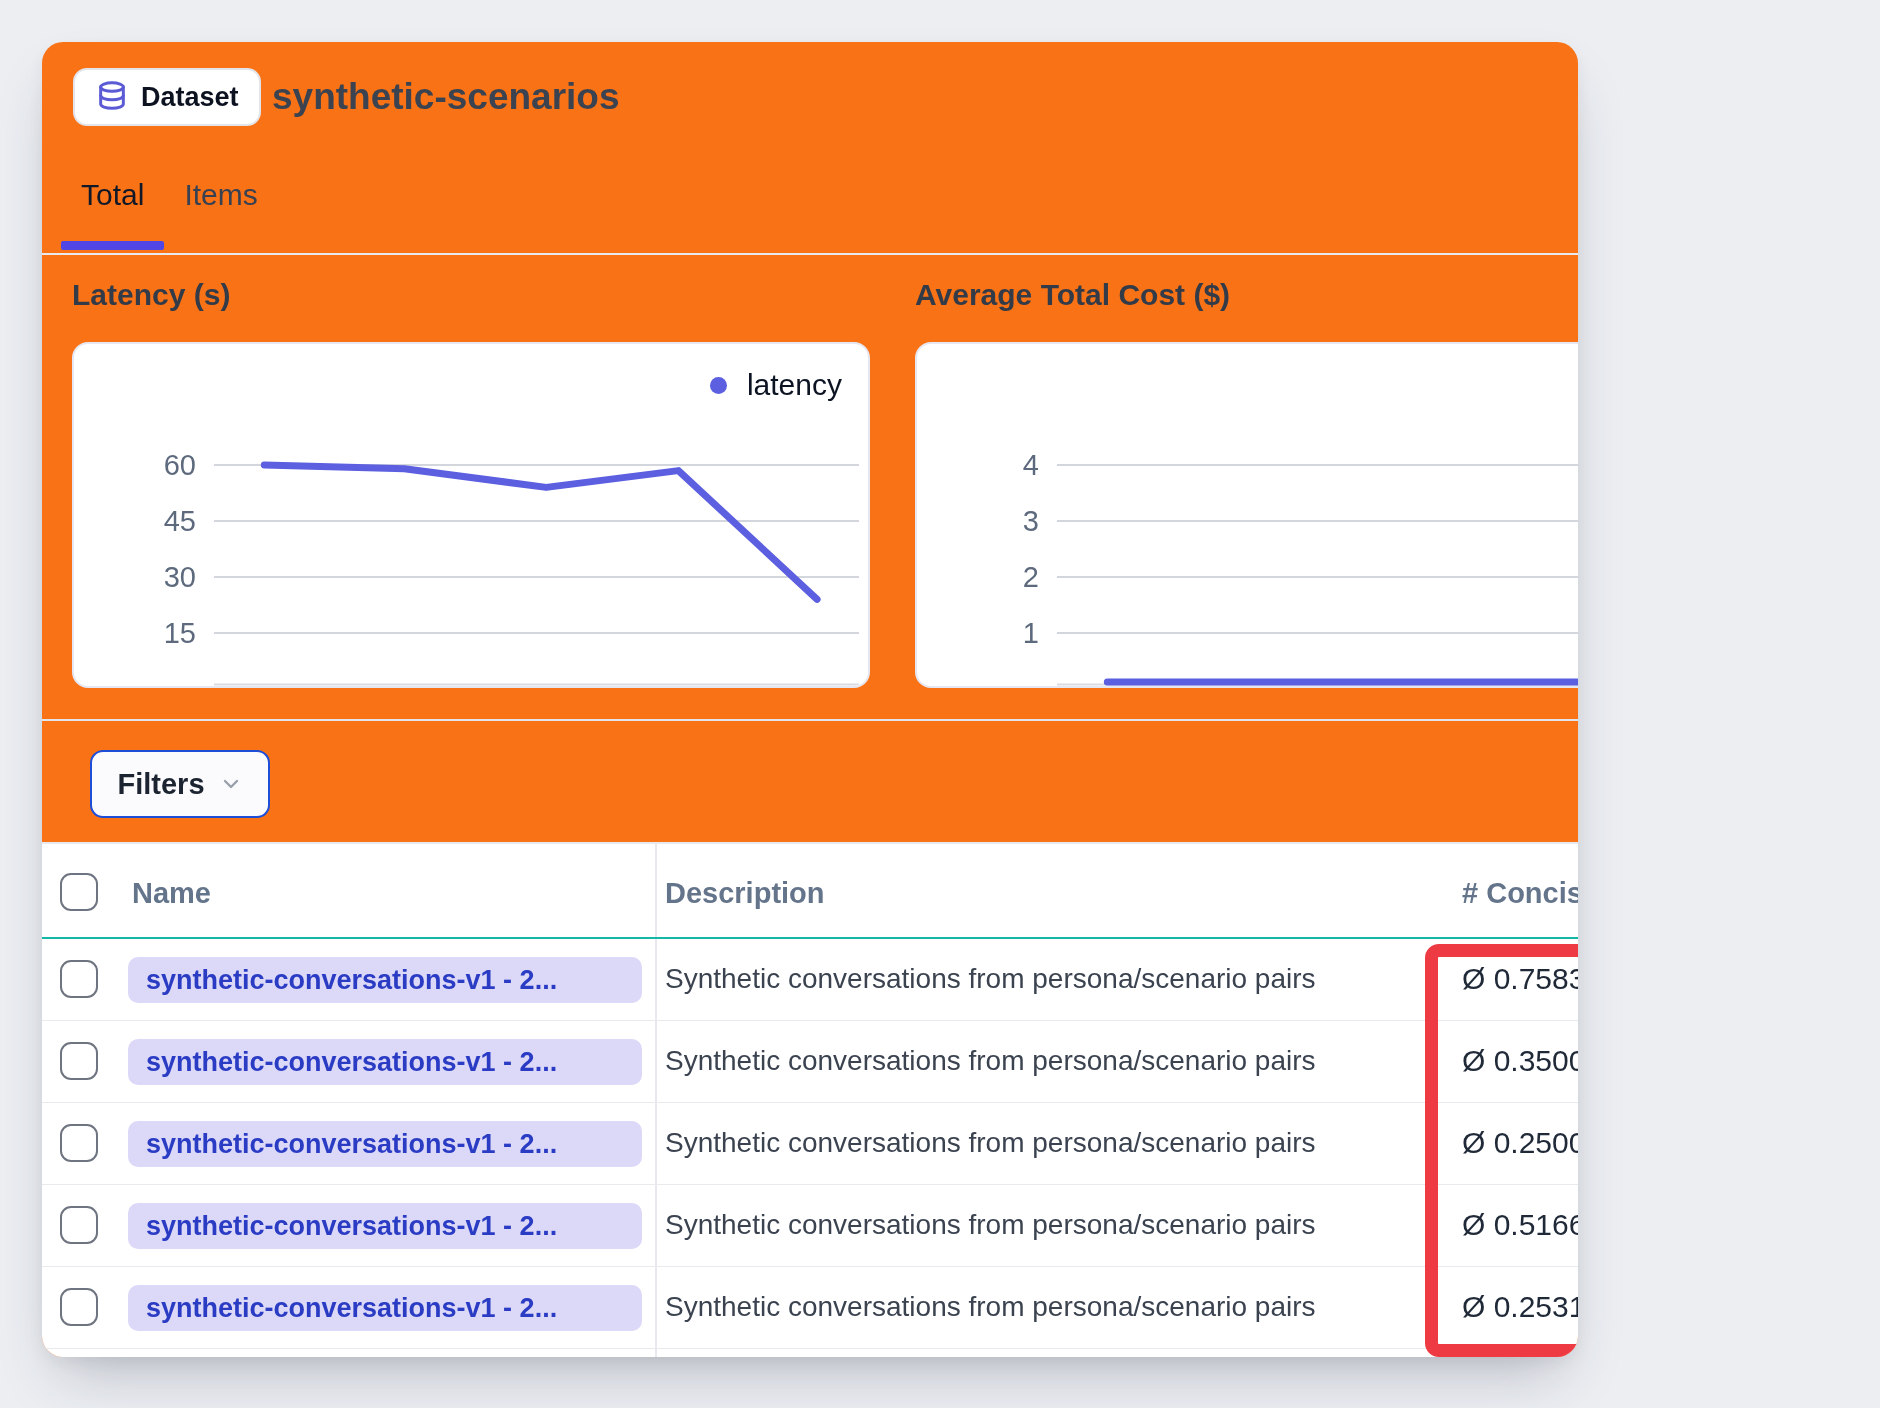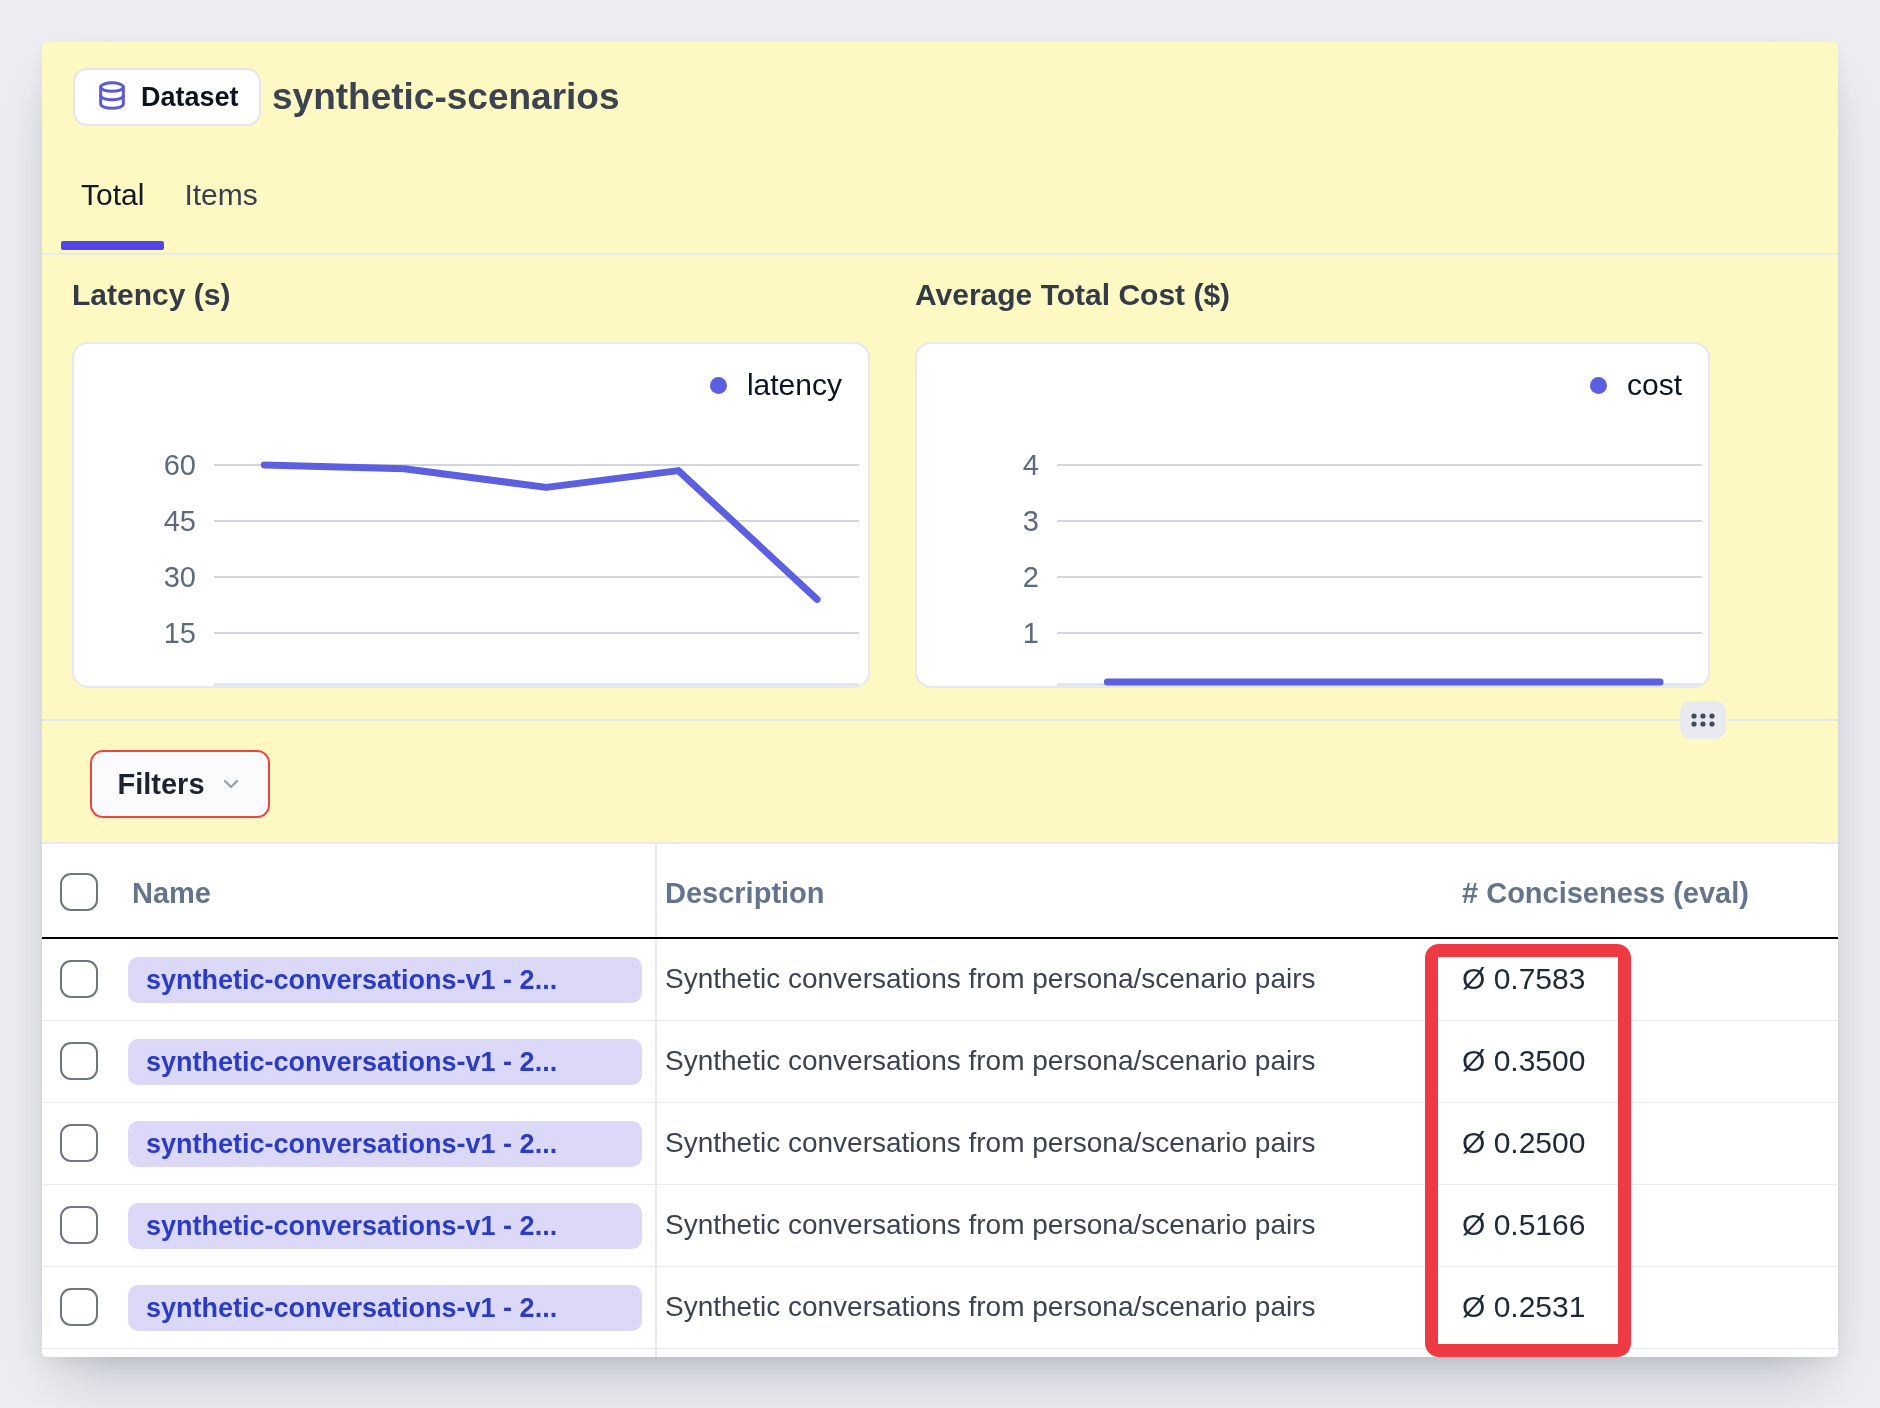--- a/index.html
+++ b/index.html
@@ -1,19 +1,19 @@
 <!DOCTYPE html>
 <html style="--accent: #4f46e5;"><head>
 <meta charset="utf-8">
 <style>
   html,body{margin:0;padding:0;width:1880px;height:1408px;overflow:hidden;
     background:#eceef2;font-family:"Liberation Sans","DejaVu Sans",sans-serif;
     -webkit-font-smoothing:antialiased;}
-  .card{position:absolute;left:42px;top:42px;width:1796px;height:1315px;
-    background:#fef9c3;border-radius:5px;
+  .card{position:absolute;left:42px;top:42px;width:1536px;height:1315px;
+    background:#f97316;border-radius:21px;
     box-shadow:0 30px 60px -18px rgba(40,45,70,.28),0 6px 16px rgba(0,0,0,.05);
     overflow:hidden;}
   
   .dataset-badge{position:absolute;left:31px;top:26px;height:58px;padding:0 20px;
     background:#ffffff;border:2px solid #e4e5eb;border-radius:14px;
     display:flex;align-items:center;gap:12px;box-sizing:border-box;}
   .dataset-badge .label{font-size:27px;font-weight:700;color:#0d1220;}
   .page-title{position:absolute;left:230px;top:24px;height:62px;line-height:62px;
     font-size:37px;font-weight:700;color:#3b4350;}
   
@@ -30,28 +30,28 @@
   .chart-card svg{position:absolute;left:0;top:0;}
   .legend{position:absolute;top:24px;right:26px;display:flex;align-items:center;gap:20px;}
   .legend-dot{width:17px;height:17px;border-radius:50%;background:#5c5fdf;}
   .legend-label{font-size:30px;color:#0c1322;font-weight:500;}
   
   .section-divider{position:absolute;left:0;right:0;top:677px;height:2px;background:#e2e4ea;}
   .drag-handle{position:absolute;left:1638px;top:659px;width:46px;height:38px;
     background:#e8eaf0;border-radius:11px;display:flex;align-items:center;justify-content:center;cursor:grab;}
   
   .filters-btn{position:absolute;left:48px;top:708px;width:180px;height:68px;
-    background:#fbfbfd;border:2px solid #ef4444;border-radius:13px;box-sizing:border-box;
+    background:#fbfbfd;border:2px solid #1d4ed8;border-radius:13px;box-sizing:border-box;
     display:flex;align-items:center;justify-content:center;gap:14px;cursor:pointer;}
   .filters-btn .label{font-size:29px;font-weight:600;color:#1b2430;}
   
   .table{position:absolute;left:0;right:0;top:800px;bottom:0;background:#ffffff;
     border-top:2px solid #e8e9ef;box-sizing:border-box;}
   .col-divider{position:absolute;left:613px;top:0;bottom:0;width:2px;background:#e8e9ee;}
-  .thead{position:relative;height:95px;border-bottom:2px solid #000000;box-sizing:border-box;}
+  .thead{position:relative;height:95px;border-bottom:2px solid #14b8a6;box-sizing:border-box;}
   .th{position:absolute;top:33px;font-size:29px;font-weight:600;color:#64748b;white-space:nowrap;}
   .th.name{left:90px;} .th.desc{left:623px;} .th.conc{left:1420px;}
   .trow{position:relative;height:82px;border-bottom:1.5px solid #e9eaee;box-sizing:border-box;}
   .checkbox{position:absolute;left:18px;width:38px;height:38px;border:2.5px solid #6e7480;
     border-radius:11px;background:#fff;box-sizing:border-box;cursor:pointer;}
   .thead .checkbox{top:29px;}
   .trow .checkbox{top:21px;}
   .run-badge{position:absolute;left:86px;top:18px;width:514px;height:46px;background:#dcd8f8;
     border-radius:10px;box-sizing:border-box;cursor:pointer;overflow:hidden;}
   .run-badge span{display:block;padding-left:18px;line-height:46px;font-size:27px;

